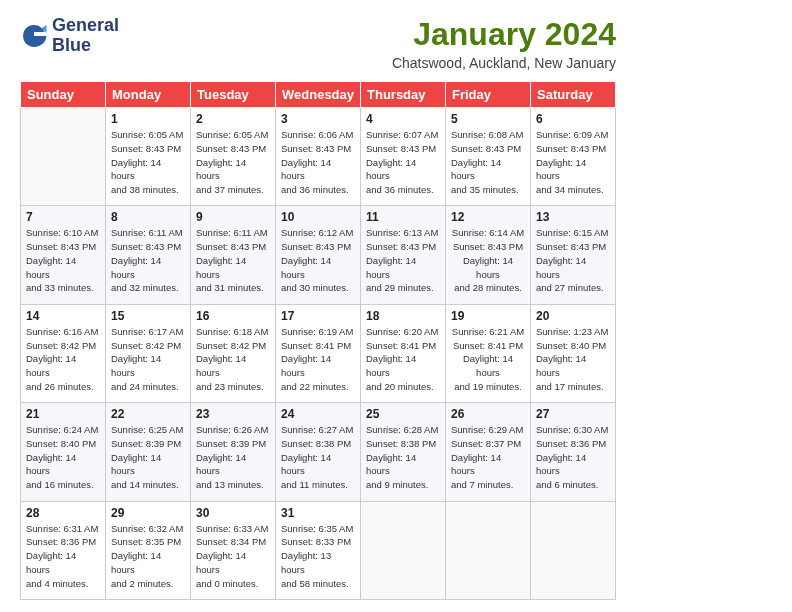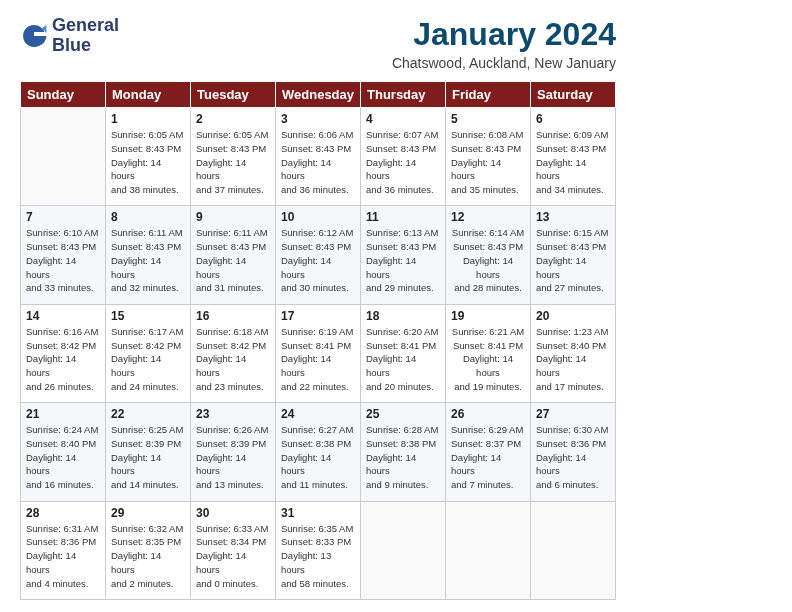--- a/index.html
+++ b/index.html
@@ -37,35 +37,35 @@
     .logo-icon {
       width: 28px;
       height: 28px;
     }
     .title-block {
       text-align: right;
     }
     .month-title {
       font-size: 32px;
       font-weight: bold;
-      color: #0c4a6e;
+      color: #4d7c0f;
     }
     .location {
       font-size: 14px;
       color: #444;
       margin-top: 2px;
     }
     .calendar {
       flex: 1;
       border-collapse: collapse;
       width: 100%;
       table-layout: fixed;
     }
     .calendar th {
-      background: #7f1d1d;
+      background: #ef4444;
       color: #fff;
       font-size: 13px;
       font-weight: 600;
       padding: 5px 6px;
       text-align: left;
       border: 1px solid #fff;
     }
     .calendar td {
       vertical-align: top;
       border: 1px solid #ccc;

